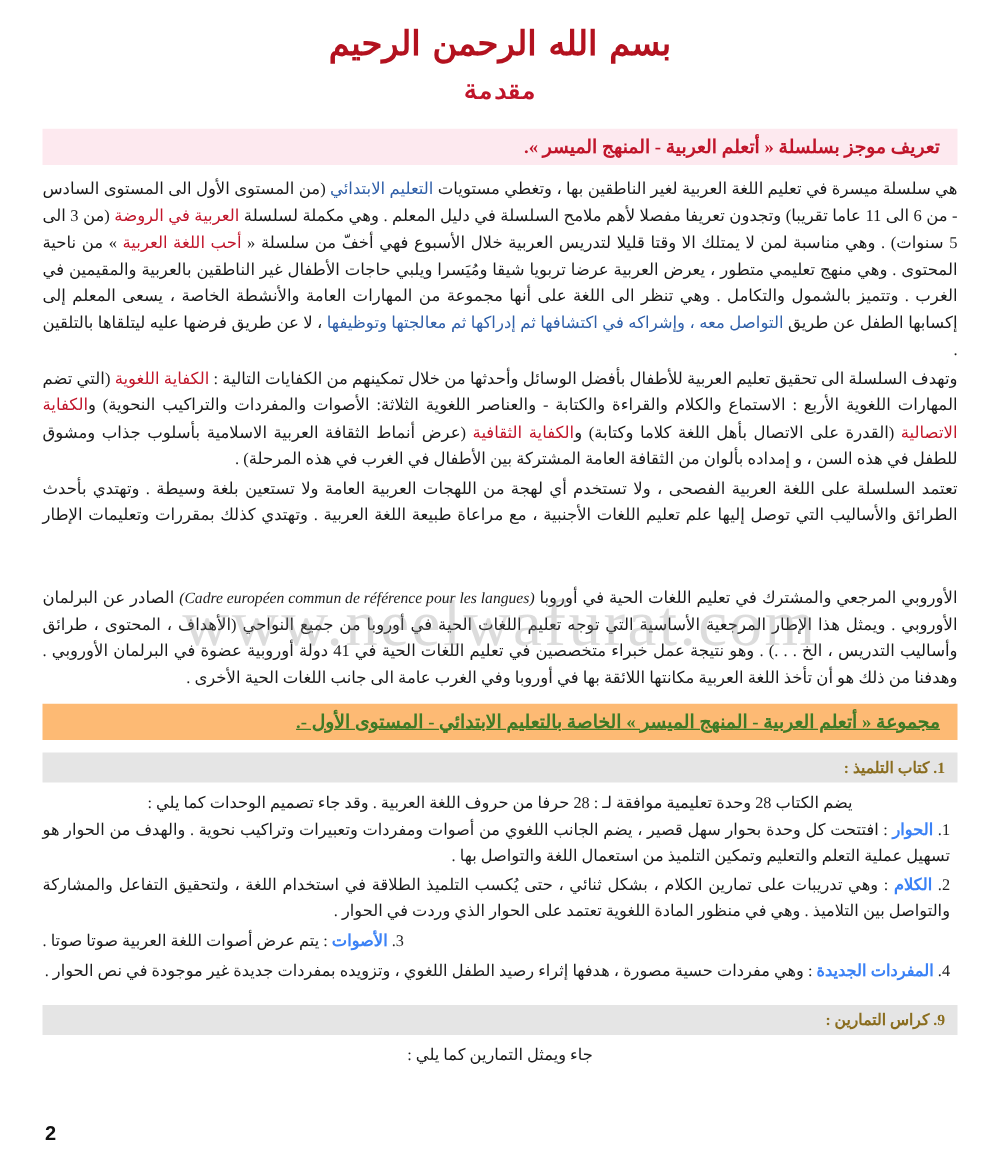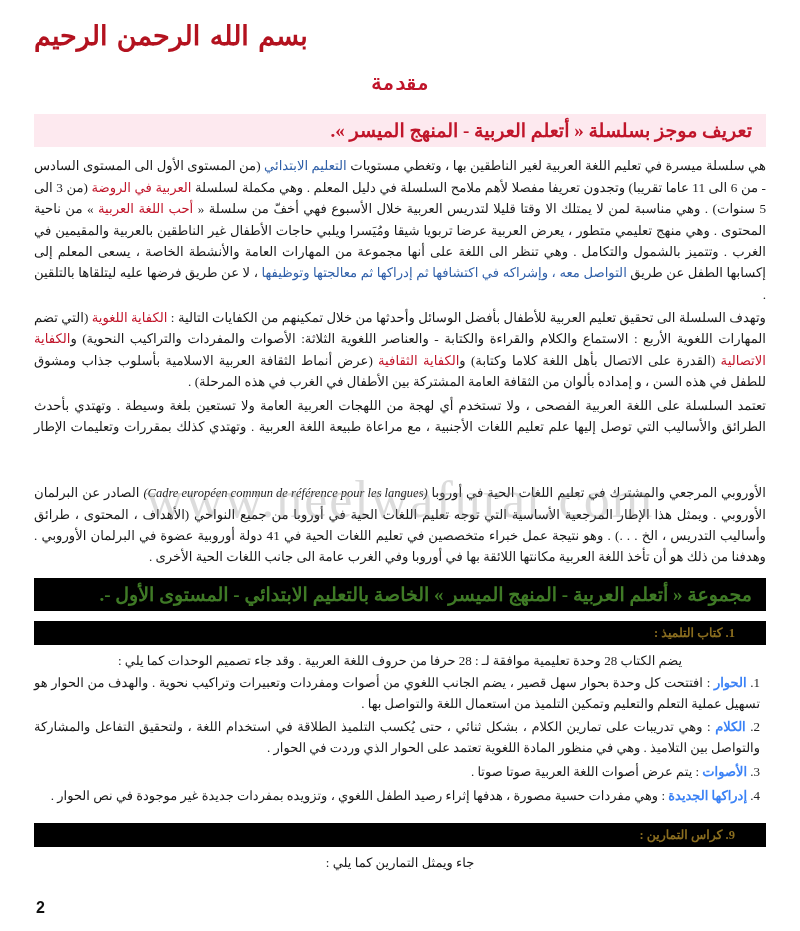--- a/index.html
+++ b/index.html
@@ -35,59 +35,60 @@
     letter-spacing: 2px;
     color: rgba(140,140,140,0.30);
     direction: ltr;
     pointer-events: none;
     z-index: 5;
     font-weight: normal;
   }
 
   
   .basmala {
-    text-align: left;
+    text-align: center;
     color: #b3121f;
     font-size: 27px;
     font-family: "DejaVu Serif", "Liberation Serif", serif;
-    margin: 6px 0 20px 0;
+    margin: 6px 0 10px 0;
     line-height: 1.2;
     letter-spacing: -1px;
     font-weight: 600;
   }
   .title-main {
     text-align: center;
     color: #c0152a;
     font-size: 19px;
     font-weight: bold;
     margin: 10px 0 18px 0;
     font-family: Liberation Mono, monospace;
   }
 
   
   .bar {
     margin: 10px 0 8px 0;
     padding: 5px 14px 5px 10px;
     font-weight: bold;
-    font-size: 19px;
+    font-size: 15px;
     text-align: right;
   }
   .bar-pink {
     background: #fde9ef;
     color: #c0152a;
   }
   .bar-green {
-    background: #000000;
+    background: #fdba74;
     color: #3f7a26;
+    text-decoration: underline;
   }
   .bar-yellow {
-    background: #000000;
+    background: #e5e5e5;
     color: #8a6d1f;
     font-size: 12.5px;
-    padding: 4px 31px 4px 10px;
+    padding: 4px 10px 4px 10px;
   }
 
   p.body {
     text-align: justify;
     font-size: 13.2px;
     line-height: 1.62;
     margin: 0 0 2px 0;
     text-indent: 0;
   }
   .indent {
@@ -167,27 +168,27 @@
 
   <ol class="items">
     <li>
       <span class="num">1.</span>
       <span class="kw-red">الحوار</span><span> : افتتحت كل وحدة بحوار سهل قصير ، يضم الجانب اللغوي من أصوات ومفردات وتعبيرات وتراكيب نحوية . والهدف من الحوار هو تسهيل عملية التعلم والتعليم وتمكين التلميذ من استعمال اللغة والتواصل بها .</span>
     </li>
     <li>
       <span class="num">2.</span>
       <span class="kw-red">الكلام</span><span> : وهي تدريبات على تمارين الكلام ، بشكل ثنائي ، حتى يُكسب التلميذ الطلاقة في استخدام اللغة ، ولتحقيق التفاعل والمشاركة والتواصل بين التلاميذ . وهي في منظور المادة اللغوية تعتمد على الحوار الذي وردت في الحوار .</span>
     </li>
-    <li style="text-align:right">
+    <li style="text-align:left">
       <span class="num">3.</span>
       <span class="kw-red">الأصوات</span><span> : يتم عرض أصوات اللغة العربية صوتا صوتا .</span>
     </li>
     <li>
       <span class="num">4.</span>
-      <span class="kw-red">إدراكها الجديدة</span><span> : وهي مفردات حسية مصورة ، هدفها إثراء رصيد الطفل اللغوي ، وتزويده بمفردات جديدة غير موجودة في نص الحوار .</span>
+      <span class="kw-red">المفردات الجديدة</span><span> : وهي مفردات حسية مصورة ، هدفها إثراء رصيد الطفل اللغوي ، وتزويده بمفردات جديدة غير موجودة في نص الحوار .</span>
     </li>
   </ol>
 
   <div class="bar bar-yellow" style="margin-top:16px">9. كراس التمارين :</div>
   <div class="center-line">جاء ويمثل التمارين كما يلي :</div>
 
   <div class="pagenum">2</div>
 </div>
 
 </body></html>

